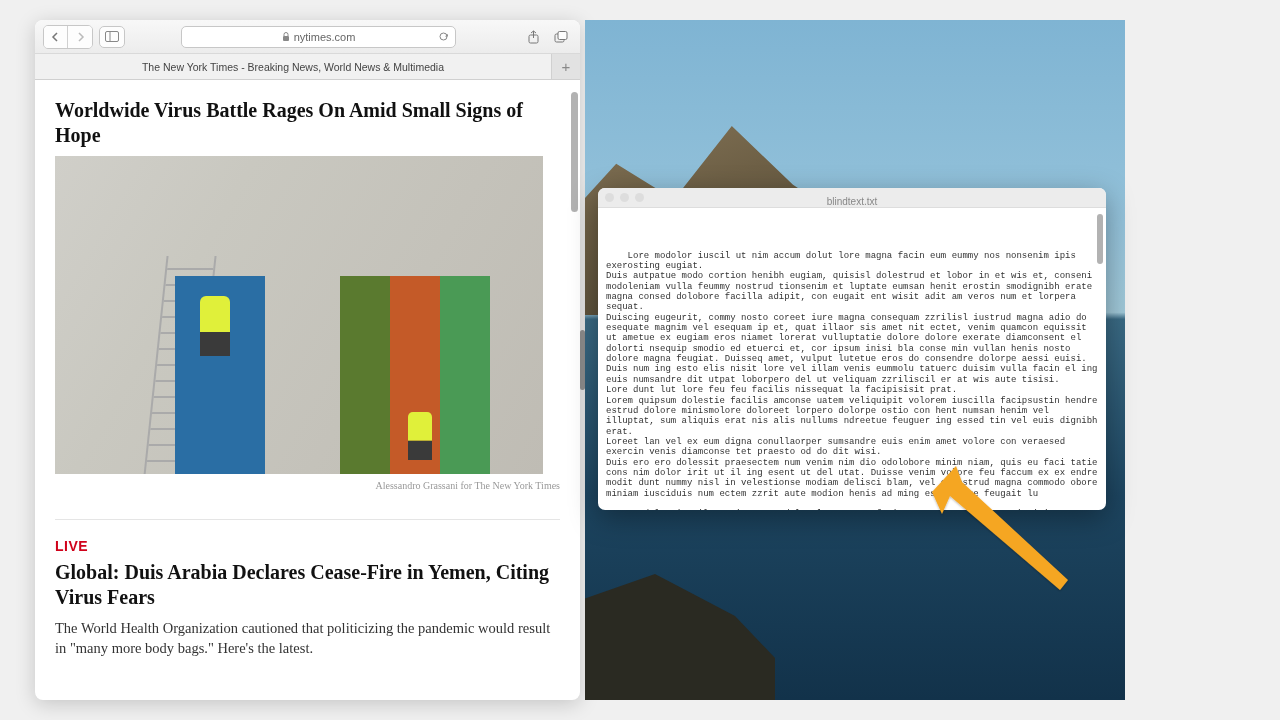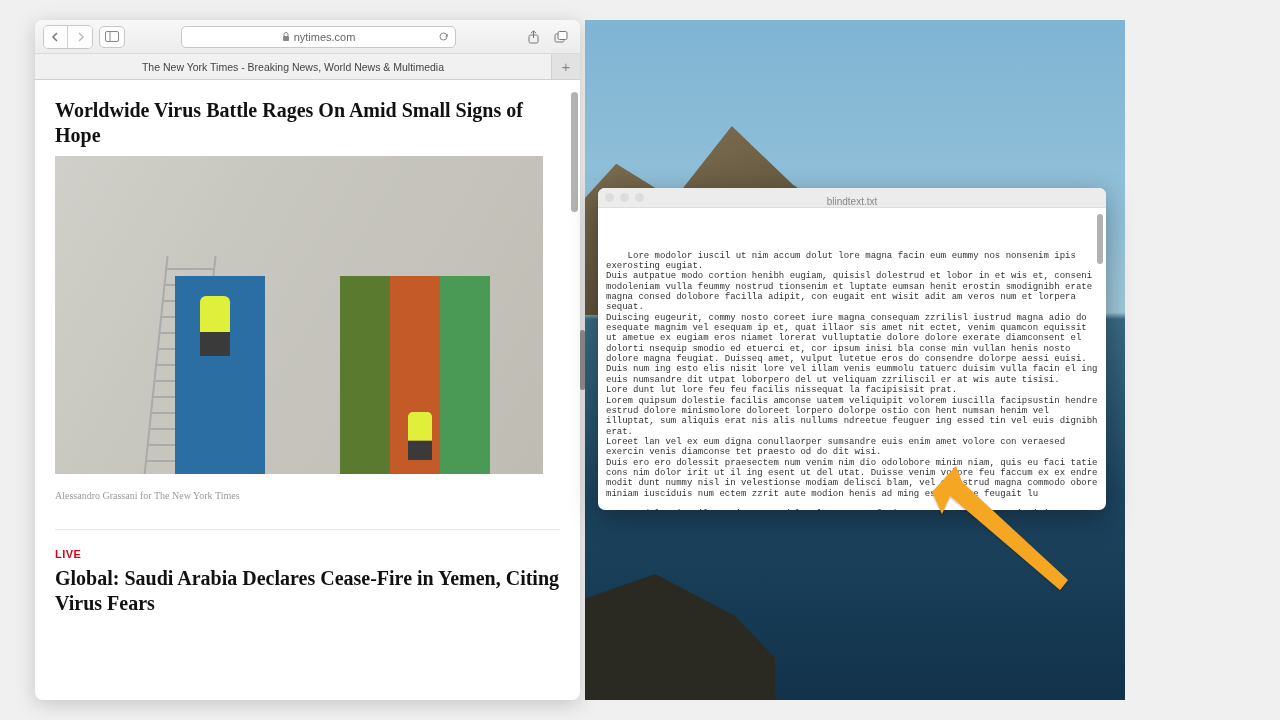--- a/index.html
+++ b/index.html
@@ -117,26 +117,26 @@
     .worker { position:absolute; width:30px; height:60px; }
     .worker .vest { width:100%; height:60%; background:#e0f03a; border-radius:6px 6px 0 0; }
     .worker .legs { width:100%; height:40%; background:#3a3a3a; }
     .worker1 { left:145px; top:140px; }
     .worker2 { left:350px; top:250px; transform:scale(0.8); }
     .ladder { position:absolute; left:100px; top:100px; width:50px; height:220px;
       background: repeating-linear-gradient(0deg, transparent 0 14px, #aaa 14px 16px);
       border-left:2px solid #aaa; border-right:2px solid #aaa; transform: skewX(-6deg);
     }
     .caption {
-      font-size: 10px; color: #999; 
-      margin-top: 16px; font-family: Georgia, serif;
+      font-size: 10px; color: #999; text-align: right;
+      margin-top: 6px; font-family: Georgia, serif;
     }
     .article2 { margin-top: 28px; border-top:1px solid #e5e5e5; padding-top:18px;}
     .live-tag {
-      color: #d0021b; font-weight: 700; font-size: 11px;
+      color: #d0021b; font-weight: 700; font-size: 14px;
       letter-spacing: 0.5px; font-family: -apple-system, sans-serif;
       margin-bottom: 6px;
     }
 
     
     .desktop {
       position: absolute;
       left: 585px;
       top: 20px;
       width: 540px;
@@ -269,21 +269,22 @@
           </div>
         <div class="worker worker2">
             <div class="vest"></div>
             <div class="legs"></div>
           </div>
       </div>
       <div class="caption">Alessandro Grassani for The New York Times</div>
     </div>
     <div class="article article2">
       <div class="live-tag">LIVE</div>
-      <h2>Global: Saudi Arabia Declares Cease-Fire in Yemen, Citing Virus Fears</h2>
+      <h2>Global: Duis Arabia Declares Cease-Fire in Yemen, Citing Virus Fears</h2>
+      <p class="summary">The World Health Organization cautioned that politicizing the pandemic would result in "many more body bags." Here's the latest.</p>
     </div>
   </div>
 </div>
 
 <div class="desktop">
   <div class="mountain"></div>
   <div class="coast"></div>
 </div>
 
 <div class="drag-indicator"></div>

